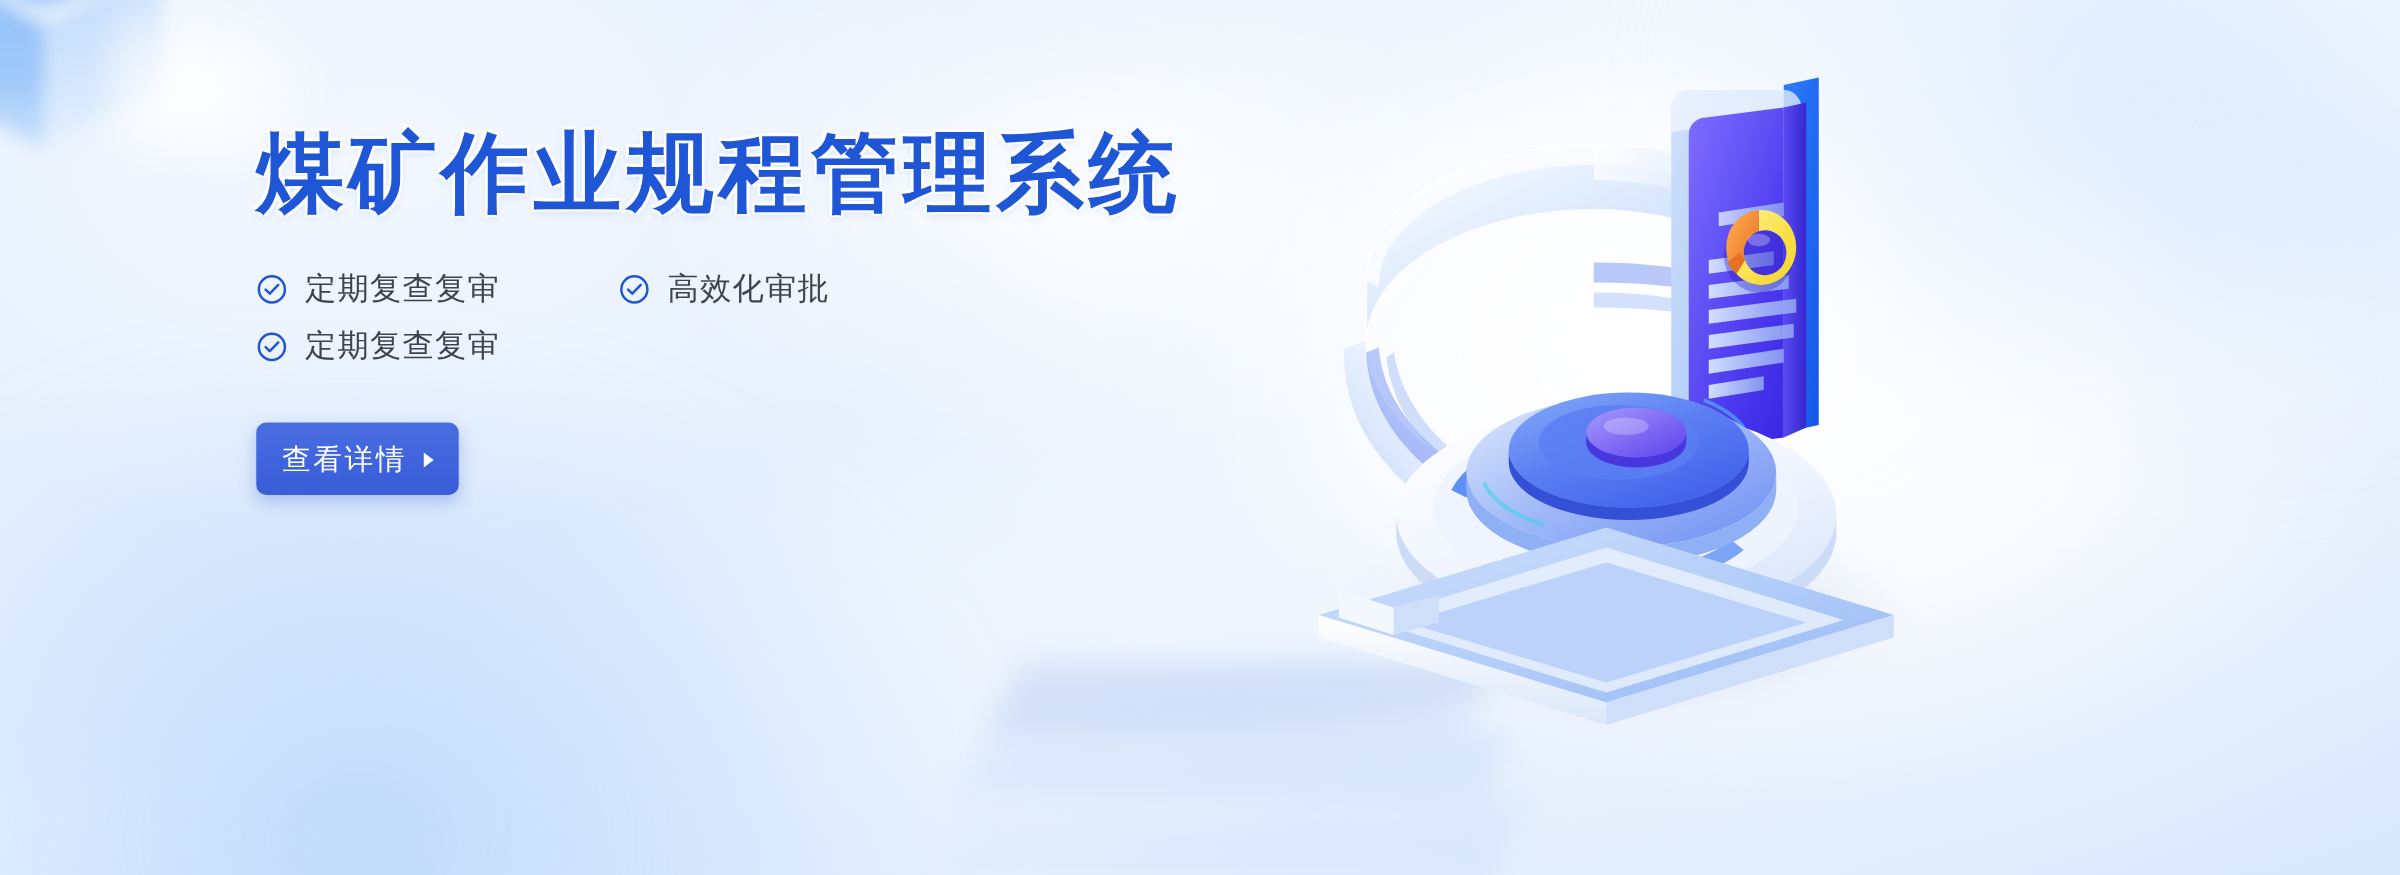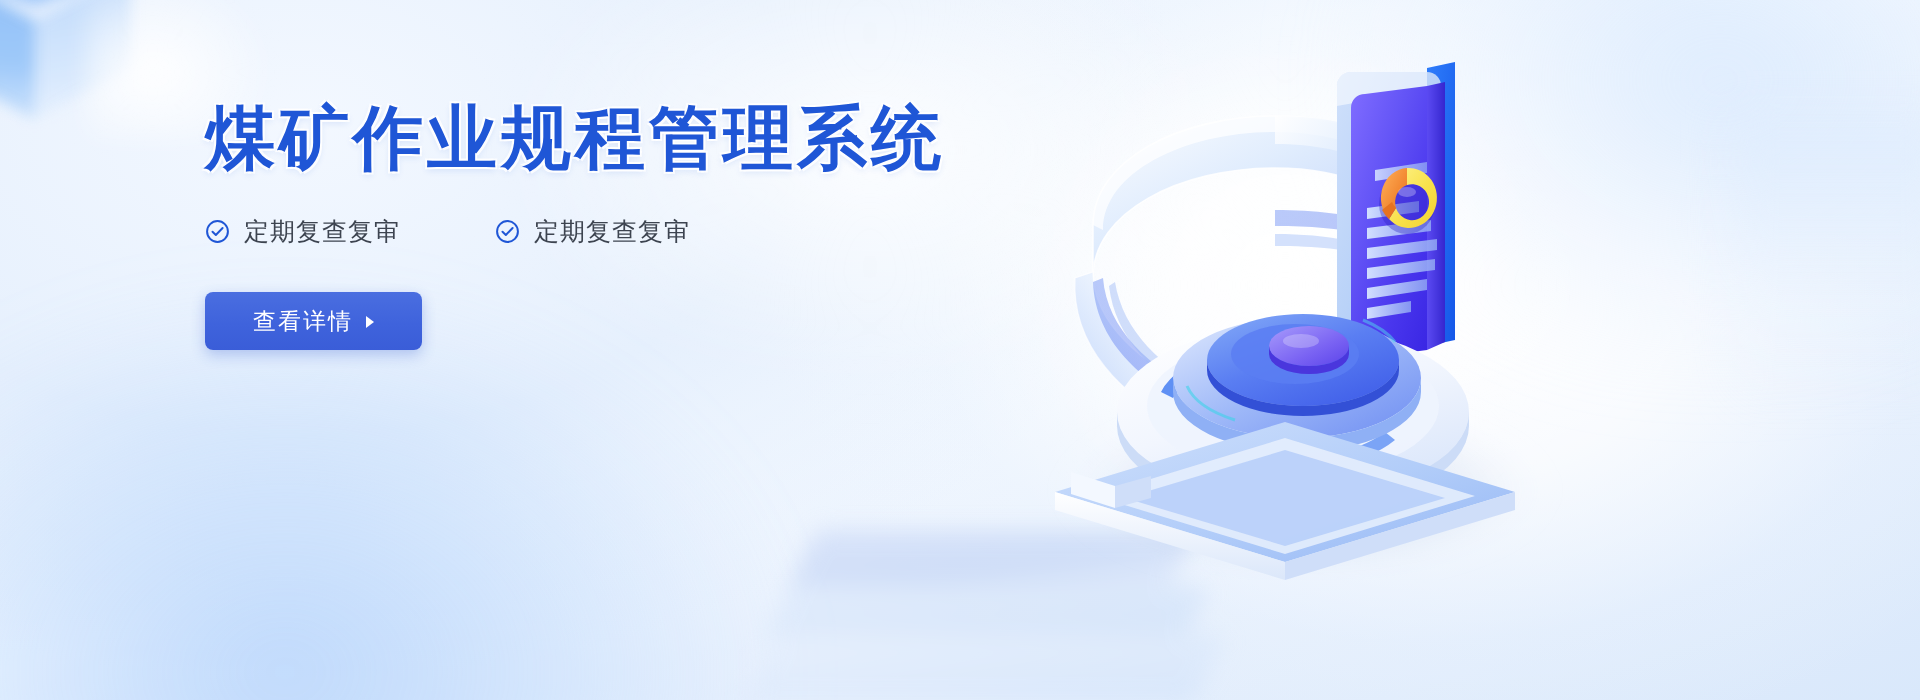--- a/index.html
+++ b/index.html
@@ -160,21 +160,21 @@
     white-space:nowrap;
   }
 
   
   .cta{
     margin-top:48px;
     display:inline-flex;
     align-items:center;
     justify-content:center;
     gap:13px;
-    width:217px; height:58px;
+    width:162px; height:58px;
     border:none;
     border-radius:8px;
     background:linear-gradient(180deg,#4a6ee0 0%,#3f63dc 55%,#3a5dd8 100%);
     box-shadow:0 5px 14px rgba(52,92,209,0.30);
     cursor:pointer;
     font-family:inherit;
   }
   .cta .cta-label{
     color:#ffffff;
     font-size:23px;
@@ -433,20 +433,27 @@
         <svg class="chk" viewBox="0 0 24 24">
           <circle cx="12" cy="12" r="10" fill="none" stroke="#1f56d6" stroke-width="1.9"></circle>
           <path d="M7.2 12.2 L10.4 15.3 L16.9 8.6" fill="none" stroke="#1f56d6" stroke-width="1.9" stroke-linecap="round" stroke-linejoin="round"></path>
         </svg>
         <span class="lbl">定期复查复审</span>
       </div>
 
 
 
 
+      <div class="feat">
+        <svg class="chk" viewBox="0 0 24 24">
+          <circle cx="12" cy="12" r="10" fill="none" stroke="#1f56d6" stroke-width="1.9"></circle>
+          <path d="M7.2 12.2 L10.4 15.3 L16.9 8.6" fill="none" stroke="#1f56d6" stroke-width="1.9" stroke-linecap="round" stroke-linejoin="round"></path>
+        </svg>
+        <span class="lbl">高效化审批</span>
+      </div>
 
       <div class="feat">
         <svg class="chk" viewBox="0 0 24 24">
           <circle cx="12" cy="12" r="10" fill="none" stroke="#1f56d6" stroke-width="1.9"></circle>
           <path d="M7.2 12.2 L10.4 15.3 L16.9 8.6" fill="none" stroke="#1f56d6" stroke-width="1.9" stroke-linecap="round" stroke-linejoin="round"></path>
         </svg>
         <span class="lbl">定期复查复审</span>
       </div>
 
     </div>

